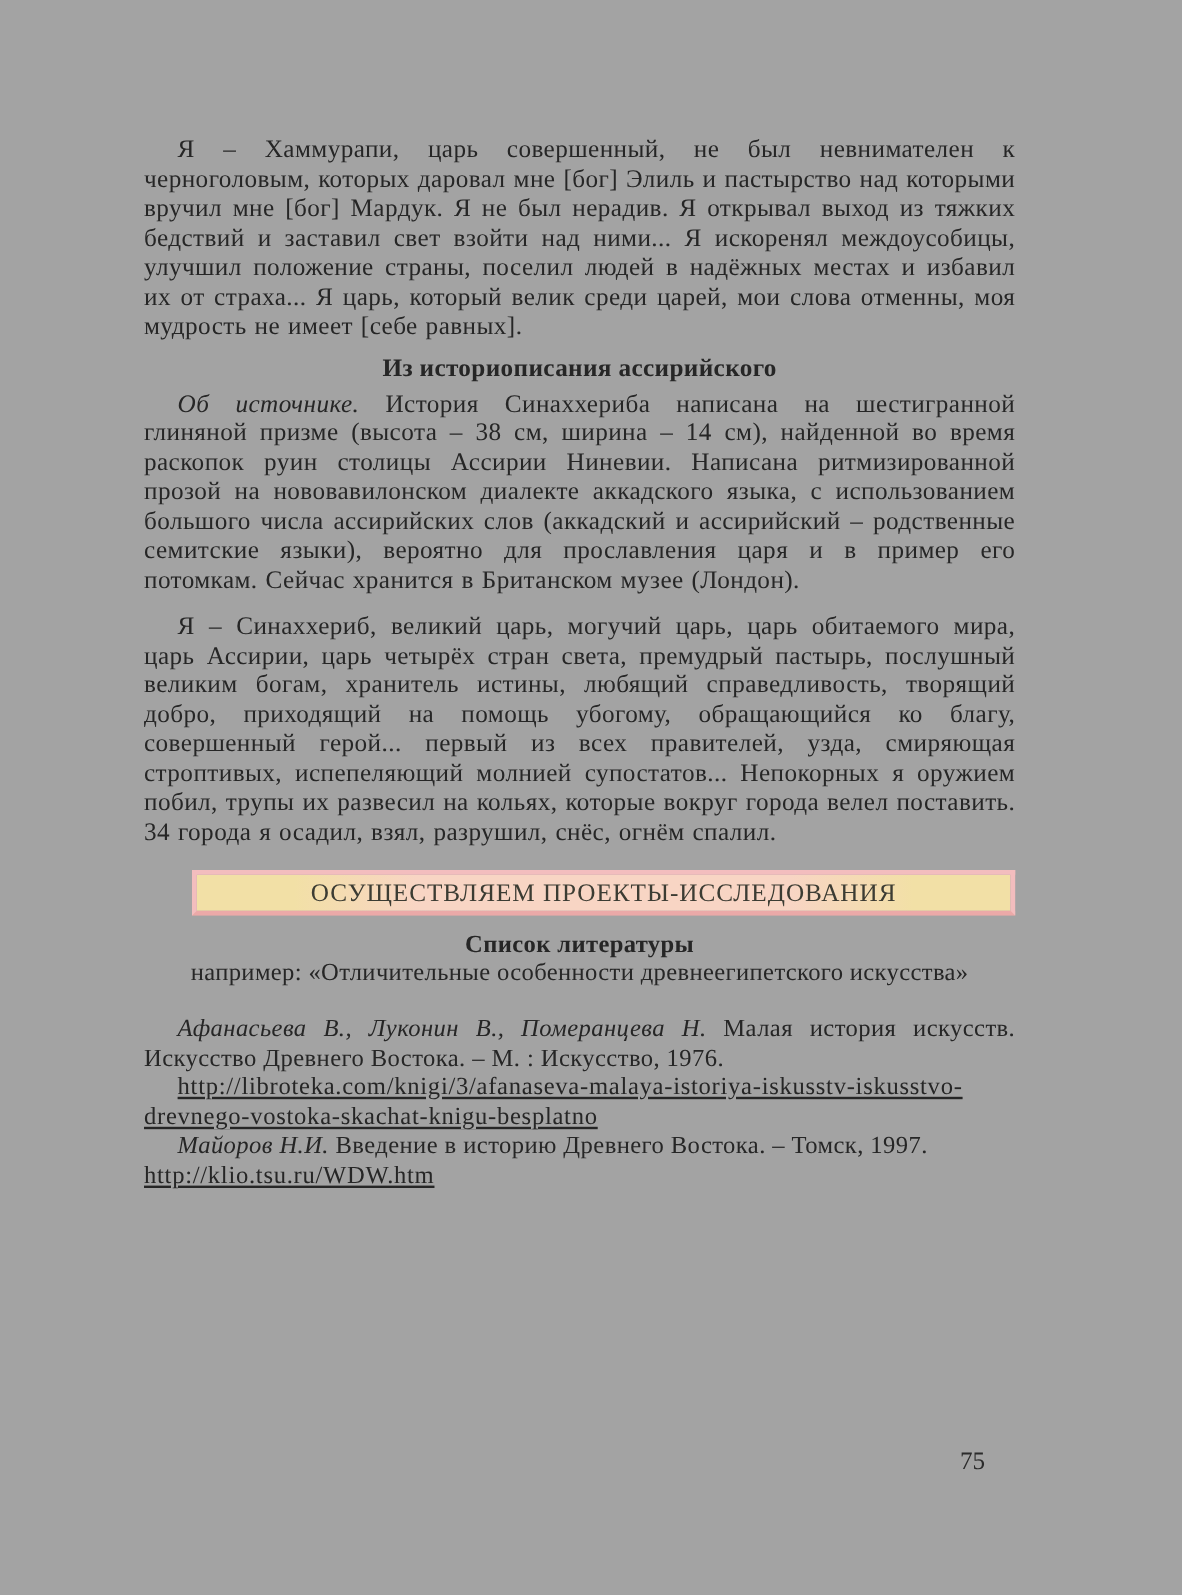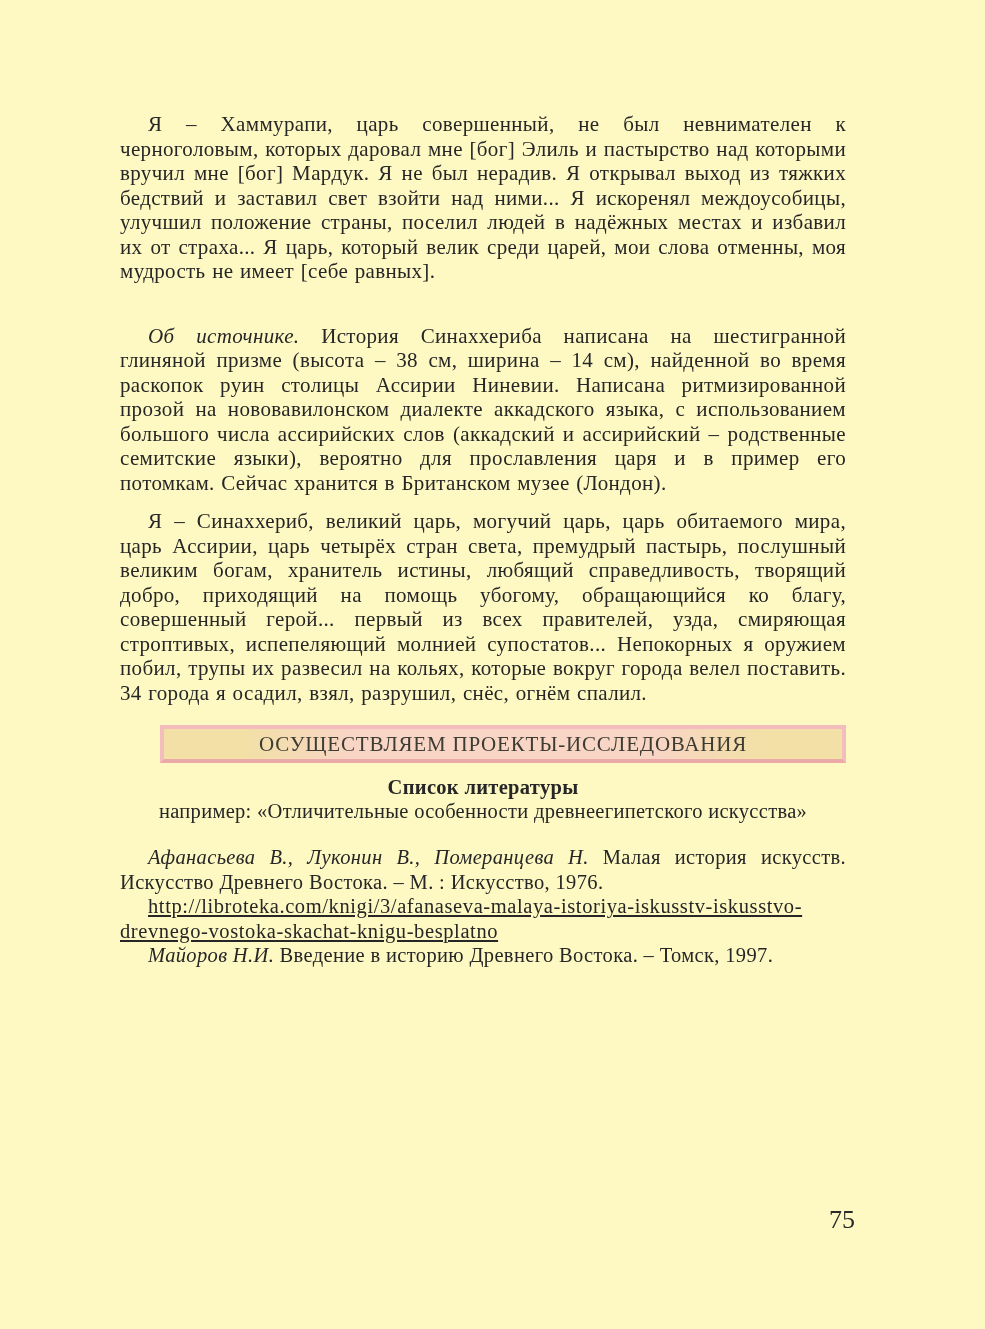--- a/index.html
+++ b/index.html
@@ -4,21 +4,21 @@
 <style>
   html, body {
     margin: 0;
     padding: 0;
     background: #ffffff;
   }
   .page {
     position: relative;
     width: 985px;
     height: 1329px;
-    background: #fef9c3;
+    background: #a3a3a3;
     font-family: "Liberation Serif", "DejaVu Serif", serif;
     color: #262626;
     overflow: hidden;
     box-sizing: border-box;
   }
   .content {
     position: absolute;
     top: 112px;
     left: 120px;
     width: 726px;
@@ -80,56 +80,56 @@
     text-indent: 28px;
     overflow-wrap: break-word;
   }
   .bib-par .url-text {
     letter-spacing: 0.6px;
     text-decoration: underline;
   }
   .page-number {
     position: absolute;
     top: 1205px;
-    right: 130px;
-    font-size: 26px;
+    right: 164px;
+    font-size: 21px;
     color: #2b2b2b;
   }
   i.authors {
     font-style: italic;
   }
 </style>
 </head>
 <body>
 
 <div class="page">
   <div class="content">
 
     <p class="body-par">Я – Хаммурапи, царь совершенный, не был невнимателен к черноголовым, которых даровал мне [бог] Элиль и пастырство над которыми вручил мне [бог] Мардук. Я не был нерадив. Я открывал выход из тяжких бедствий и заставил свет взойти над ними... Я искоренял междоусобицы, улучшил положение страны, поселил людей в надёжных местах и избавил их от страха... Я царь, который велик среди царей, мои слова отменны, моя мудрость не имеет [себе равных].</p>
 
     <h2 class="section-heading">
-      <br>
+      <span>Из историописания ассирийского</span><br>
     </h2>
 
     <p class="body-par"><i class="authors">Об источнике.</i><span> История Синаххериба написана на шестигранной глиняной призме (высота – 38 см, ширина – 14 см), найденной во время раскопок руин столицы Ассирии Ниневии. Написана ритмизированной прозой на нововавилонском диалекте аккадского языка, с использованием большого числа ассирийских слов (аккадский и ассирийский – родственные семитские языки), вероятно для прославления царя и в пример его потомкам. Сейчас хранится в Британском музее (Лондон).</span></p>
 
     <p class="body-par par-gap">Я – Синаххериб, великий царь, могучий царь, царь обитаемого мира, царь Ассирии, царь четырёх стран света, премудрый пастырь, послушный великим богам, хранитель истины, любящий справедливость, творящий добро, приходящий на помощь убогому, обращающийся ко благу, совершенный герой... первый из всех правителей, узда, смиряющая строптивых, испепеляющий молнией супостатов... Непокорных я оружием побил, трупы их развесил на кольях, которые вокруг города велел поставить. 34 города я осадил, взял, разрушил, снёс, огнём спалил.</p>
 
     <div class="banner" style="border-color: rgb(243, 189, 190) rgb(243, 189, 190) rgb(235, 169, 168); color: rgb(60, 60, 51); background: linear-gradient(90deg, rgb(242, 224, 166) 0%, rgb(242, 224, 166) 12%, rgb(248, 213, 196) 27%, rgb(248, 213, 196) 73%, rgb(242, 224, 166) 88%, rgb(242, 224, 166) 100%);">
       <span>ОСУЩЕСТВЛЯЕМ ПРОЕКТЫ-ИССЛЕДОВАНИЯ</span>
     </div>
 
     <div class="lit-head">
       <div class="lit-title">Список литературы</div>
       <div>например: «Отличительные особенности древнеегипетского искусства»</div>
     </div>
 
     <div class="bibliography">
       <p class="bib-par"><i class="authors">Афанасьева В., Луконин В., Померанцева Н.</i><span> Малая история искусств. Искусство Древнего Востока. – М. : Искусство, 1976.</span></p>
 
       <p class="bib-par"><span class="url-text">http://libroteka.com/knigi/3/afanaseva-malaya-istoriya-iskusstv-iskusstvo-drevnego-vostoka-skachat-knigu-besplatno</span></p>
 
-      <p class="bib-par"><i class="authors">Майоров Н.И.</i><span> Введение в историю Древнего Востока. – Томск, 1997.</span><br></p>
+      <p class="bib-par"><i class="authors">Майоров Н.И.</i><span> Введение в историю Древнего Востока. – Томск, 1997.</span><br><span class="url-text">http://klio.tsu.ru/WDW.htm</span></p>
     </div>
   </div>
 
   <div class="page-number">75</div>
 </div>
 
 </body></html>

